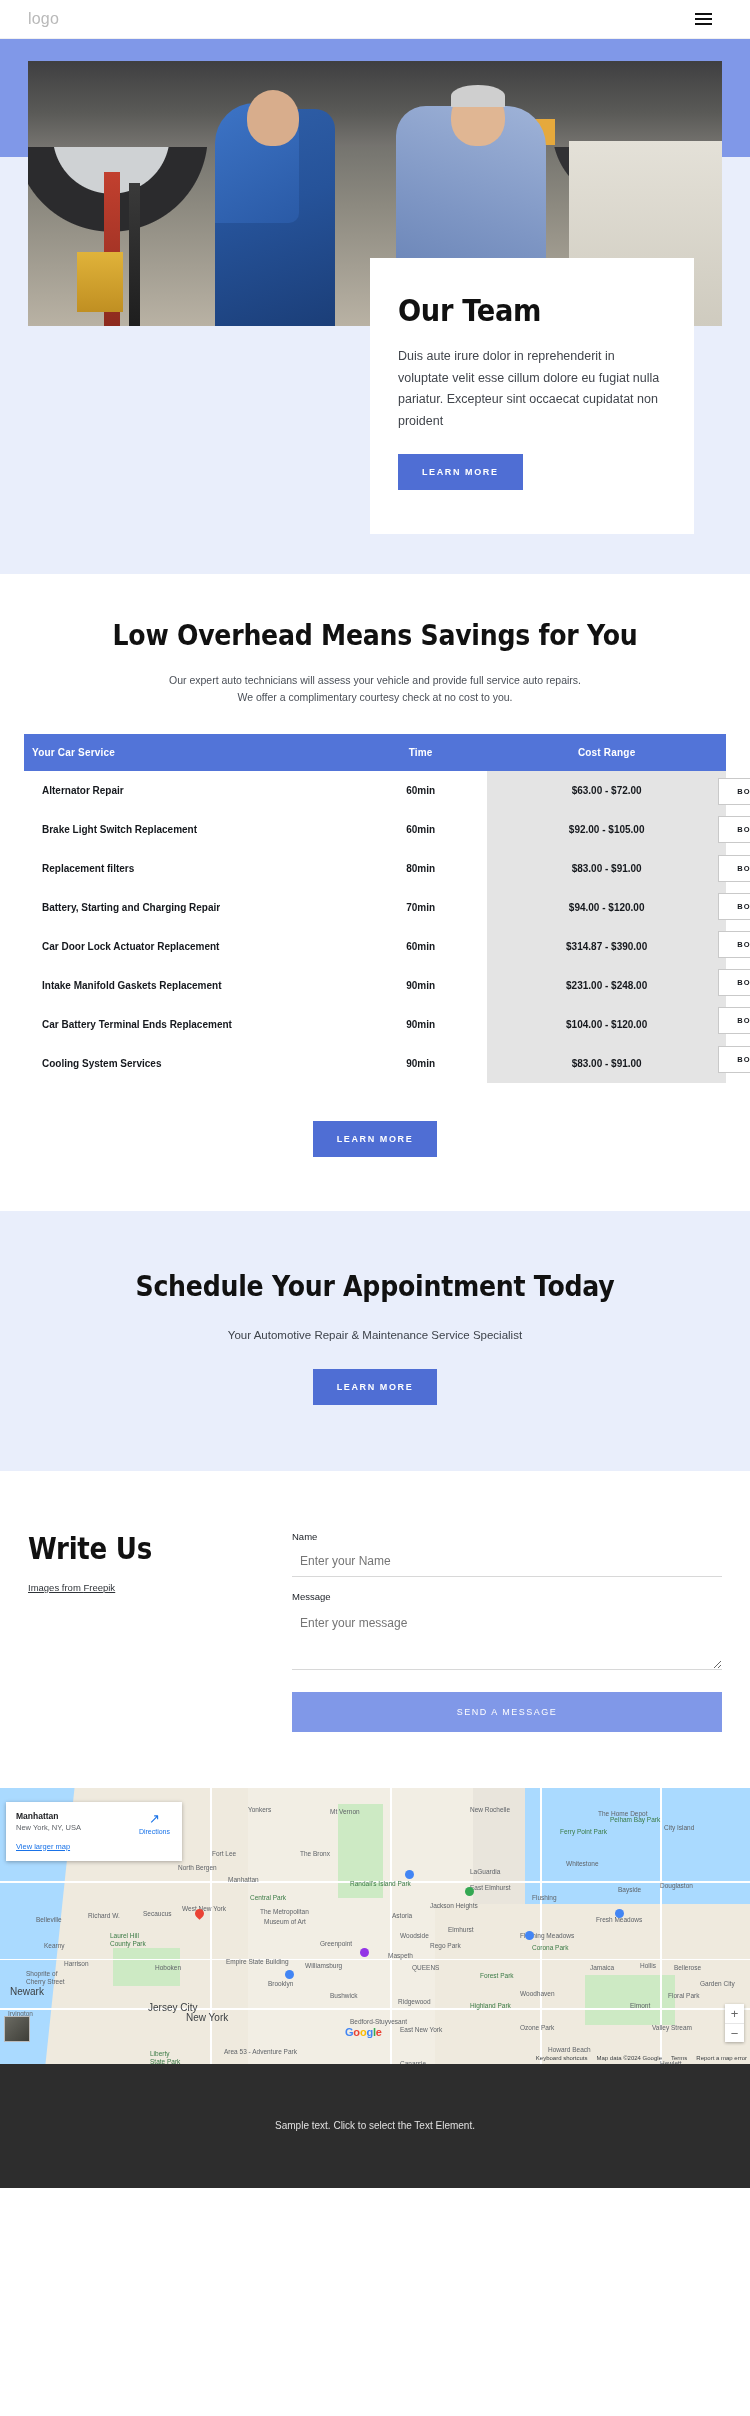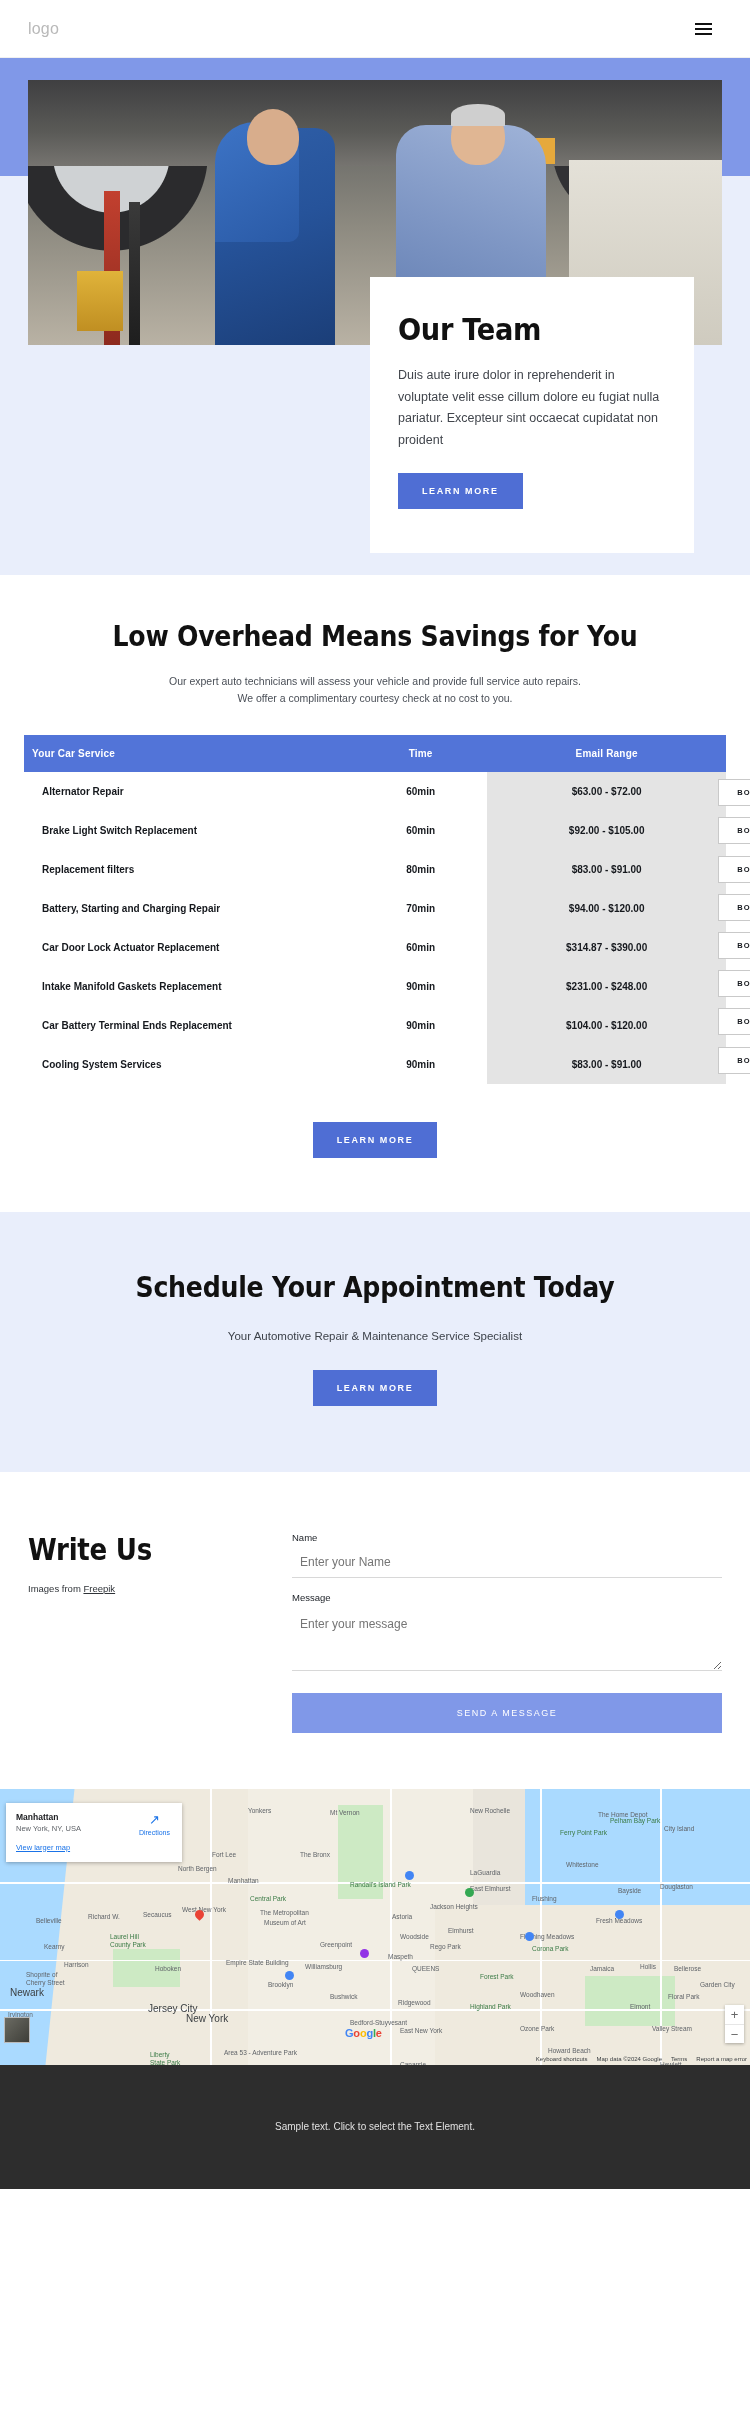--- a/index.html
+++ b/index.html
@@ -7,21 +7,21 @@
   body {
     font-family: "Liberation Sans", sans-serif;
     background: #ffffff;
     color: #222222;
     -webkit-font-smoothing: antialiased;
   }
   .page { width: 750px; position: relative; overflow: hidden; }
 
   
   .header {
-    height: 58px;
+    height: 39px;
     background: #ffffff;
     display: flex;
     align-items: center;
     justify-content: space-between;
     padding: 0 38px 0 28px;
     border-bottom: 1px solid #f0f0f0;
   }
   .logo {
     font-size: 16px;
     color: #b9b9b9;
@@ -34,21 +34,21 @@
     height: 2px;
     background: #111111;
     margin: 3px 0;
     border-radius: 0;
   }
 
   
   .hero {
     position: relative;
     background: #e9eefb;
-    padding-bottom: 22px;
+    padding-bottom: 40px;
   }
   .hero-band {
     position: absolute;
     top: 0; left: 0; right: 0;
     height: 118px;
     background: #8098e8;
   }
   .hero-inner {
     position: relative;
     padding: 22px 28px 0 28px;
@@ -256,21 +256,21 @@
   .wu-left h2 {
     font-family: "DejaVu Sans", sans-serif;
     font-size: 30px;
     font-weight: 800;
     color: #111111;
     letter-spacing: -0.3px;
     transform: scaleX(0.87);
     transform-origin: left center;
     margin-bottom: 16px;
   }
-  .credit { font-size: 9.5px; color: #2f3338; }
+  .credit { font-size: 9.5px; color: #2f3338; text-decoration: underline; }
   .credit a { color: #2f3338; text-decoration: underline; }
   .wu-form { flex: 1; padding-top: 4px; }
   .field { margin-bottom: 14px; }
   .field label {
     display: block;
     font-size: 9.5px;
     color: #21252b;
     margin-bottom: 6px;
   }
   .field input, .field textarea {
@@ -437,21 +437,21 @@
   <div class="pricing">
     <div class="sec-title">Low Overhead Means Savings for You</div>
     <div class="sec-sub">Our expert auto technicians will assess your vehicle and provide full service auto repairs. We offer a complimentary courtesy check at no cost to you.</div>
 
     <div class="table-wrap">
       <table class="price">
         <thead>
           <tr>
             <th class="c-name">Your Car Service</th>
             <th class="c-time">Time</th>
-            <th class="c-cost">Email Range</th>
+            <th class="c-cost">Cost Range</th>
           </tr>
         </thead>
         <tbody id="price-body">
             <tr>
               <td class="c-name">Alternator Repair</td>
               <td class="c-time">60min</td>
               <td class="c-cost">$63.00 - $72.00</td>
             </tr>
             <tr>
               <td class="c-name">Brake Light Switch Replacement</td>

